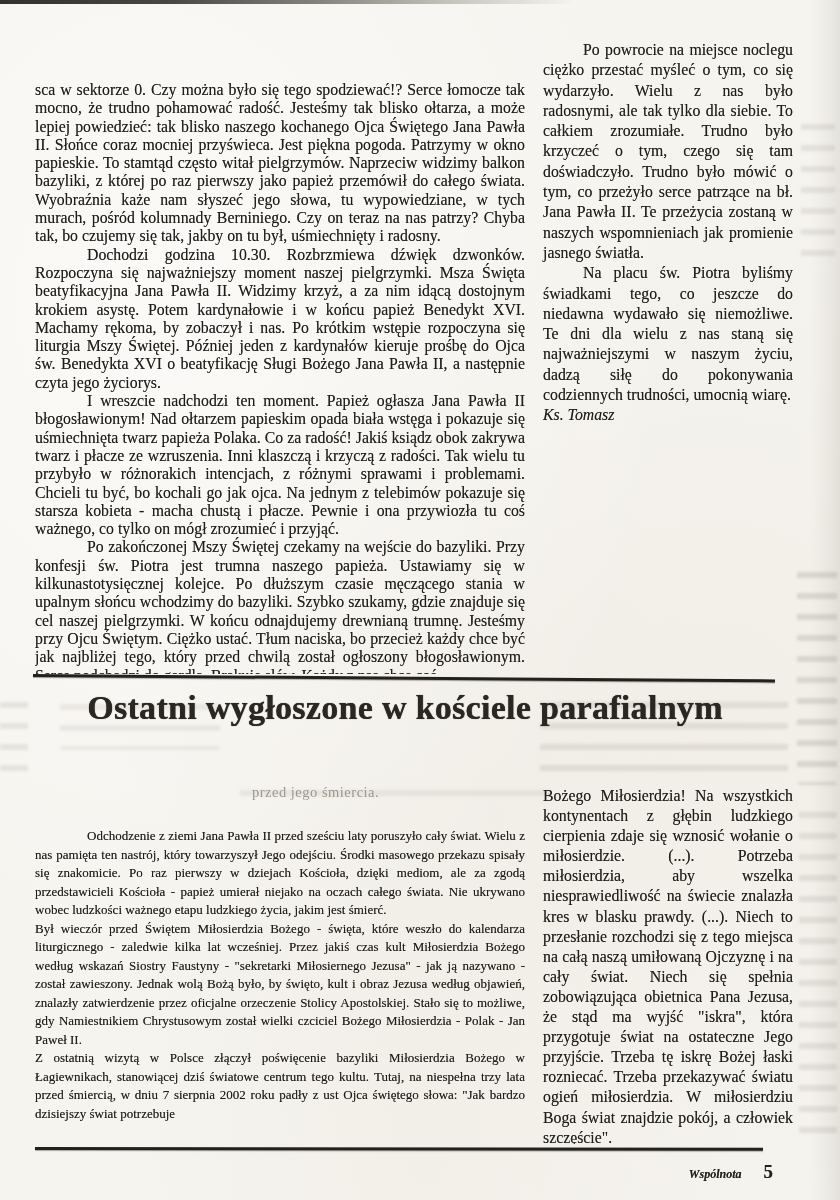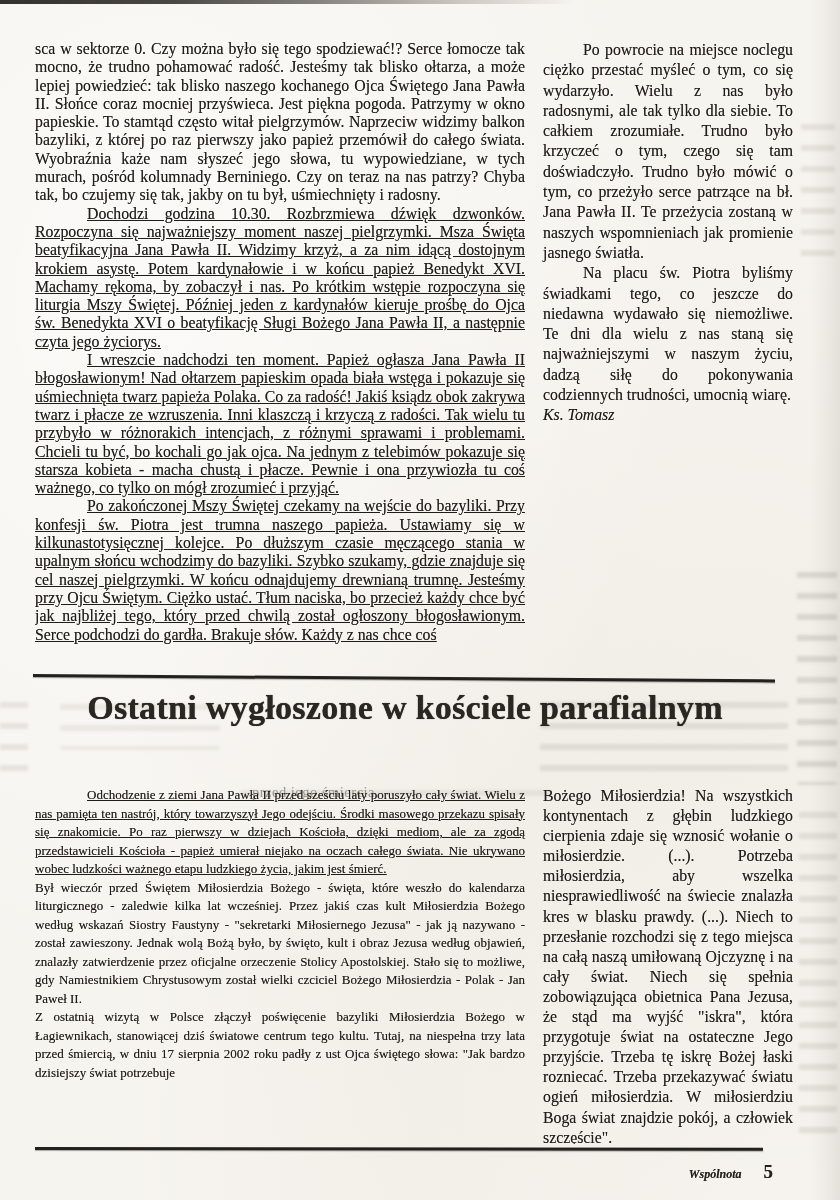--- a/index.html
+++ b/index.html
@@ -45,32 +45,32 @@
     color:#8f897f;
     filter:blur(0.7px);
     opacity:0.85;
     letter-spacing:0.5px;
     white-space:nowrap;
   }
   
   .cols{position:absolute;left:35px;width:758px;display:flex;gap:18px;}
   .cols-top{top:40px;height:634px;overflow:hidden;}
   .cols-bottom{top:786px;height:358px;overflow:hidden;}
-  .col-wide{width:490px;}
+  .col-wide{width:490px;margin-top:41px;}
   .col-narrow{width:250px;}
   .col p{
     margin:0;
     text-align:justify;
     text-shadow:0 0 0.45px rgba(30,28,24,0.55);
   }
   .col-wide p{font-size:15.8px;line-height:18.3px;}
   .col-narrow p{font-size:15.8px;line-height:20.3px;}
   .cols-bottom .col-wide p{font-size:13px;line-height:18.5px;}
   .cols-bottom .col-narrow p{font-size:15.8px;line-height:20.1px;}
-  .ind-lg{text-indent:52px;text-decoration:underline;}
+  .ind-lg{text-indent:52px;}
   .ind-sm{text-indent:40px;}
   .signature{
     margin:0;
     text-align:right;
     padding-right:24px;
     font-style:italic;
     font-size:16.5px;
     line-height:22px;
     text-shadow:0 0 0.4px rgba(30,28,24,0.5);
   }
@@ -127,21 +127,21 @@
   <div class="rule rule-1"></div>
 
   <div class="headline">
     <div class="l1">Ostatni wygłoszone w kościele parafialnym</div>
   </div>
 
   <div class="cols cols-bottom">
     <div class="col col-wide">
       <p class="ind-lg">Odchodzenie z ziemi Jana Pawła II przed sześciu laty poruszyło cały świat. Wielu z nas pamięta ten nastrój, który towarzyszył Jego odejściu. Środki masowego przekazu spisały się znakomicie. Po raz pierwszy w dziejach Kościoła, dzięki mediom, ale za zgodą przedstawicieli Kościoła - papież umierał niejako na oczach całego świata. Nie ukrywano wobec ludzkości ważnego etapu ludzkiego życia, jakim jest śmierć.</p>
       <p>Był wieczór przed Świętem Miłosierdzia Bożego - święta, które weszło do kalendarza liturgicznego - zaledwie kilka lat wcześniej. Przez jakiś czas kult Miłosierdzia Bożego według wskazań Siostry Faustyny - "sekretarki Miłosiernego Jezusa" - jak ją nazywano - został zawieszony. Jednak wolą Bożą było, by święto, kult i obraz Jezusa według objawień, znalazły zatwierdzenie przez oficjalne orzeczenie Stolicy Apostolskiej. Stało się to możliwe, gdy Namiestnikiem Chrystusowym został wielki czciciel Bożego Miłosierdzia - Polak - Jan Paweł II.</p>
-      <p>Z ostatnią wizytą w Polsce złączył poświęcenie bazyliki Miłosierdzia Bożego w Łagiewnikach, stanowiącej dziś światowe centrum tego kultu. Tutaj, na niespełna trzy lata przed śmiercią, w dniu 17 sierpnia 2002 roku padły z ust Ojca świętego słowa: "Jak bardzo dzisiejszy świat potrzebuje</p>
+      <p>Z ostatnią wizytą w Polsce złączył poświęcenie bazyliki Miłosierdzia Bożego w Łagiewnikach, stanowiącej dziś światowe centrum tego kultu. Tutaj, na niespełna trzy lata przed śmiercią, w dniu 7 sierpnia 2002 roku padły z ust Ojca świętego słowa: "Jak bardzo dzisiejszy świat potrzebuje</p>
     </div>
     <div class="col col-narrow">
       <p>Bożego Miłosierdzia! Na wszystkich kontynentach z głębin ludzkiego cierpienia zdaje się wznosić wołanie o miłosierdzie. (...). Potrzeba miłosierdzia, aby wszelka niesprawiedliwość na świecie znalazła kres w blasku prawdy. (...). Niech to przesłanie rozchodzi się z tego miejsca na całą naszą umiłowaną Ojczyznę i na cały świat. Niech się spełnia zobowiązująca obietnica Pana Jezusa, że stąd ma wyjść "iskra", która przygotuje świat na ostateczne Jego przyjście. Trzeba tę iskrę Bożej łaski rozniecać. Trzeba przekazywać światu ogień miłosierdzia. W miłosierdziu Boga świat znajdzie pokój, a człowiek szczęście".</p>
     </div>
   </div>
 
   <div class="rule rule-2"></div>
 
   <div class="footer">
     <span class="pub">Wspólnota</span><span class="num">5</span>

